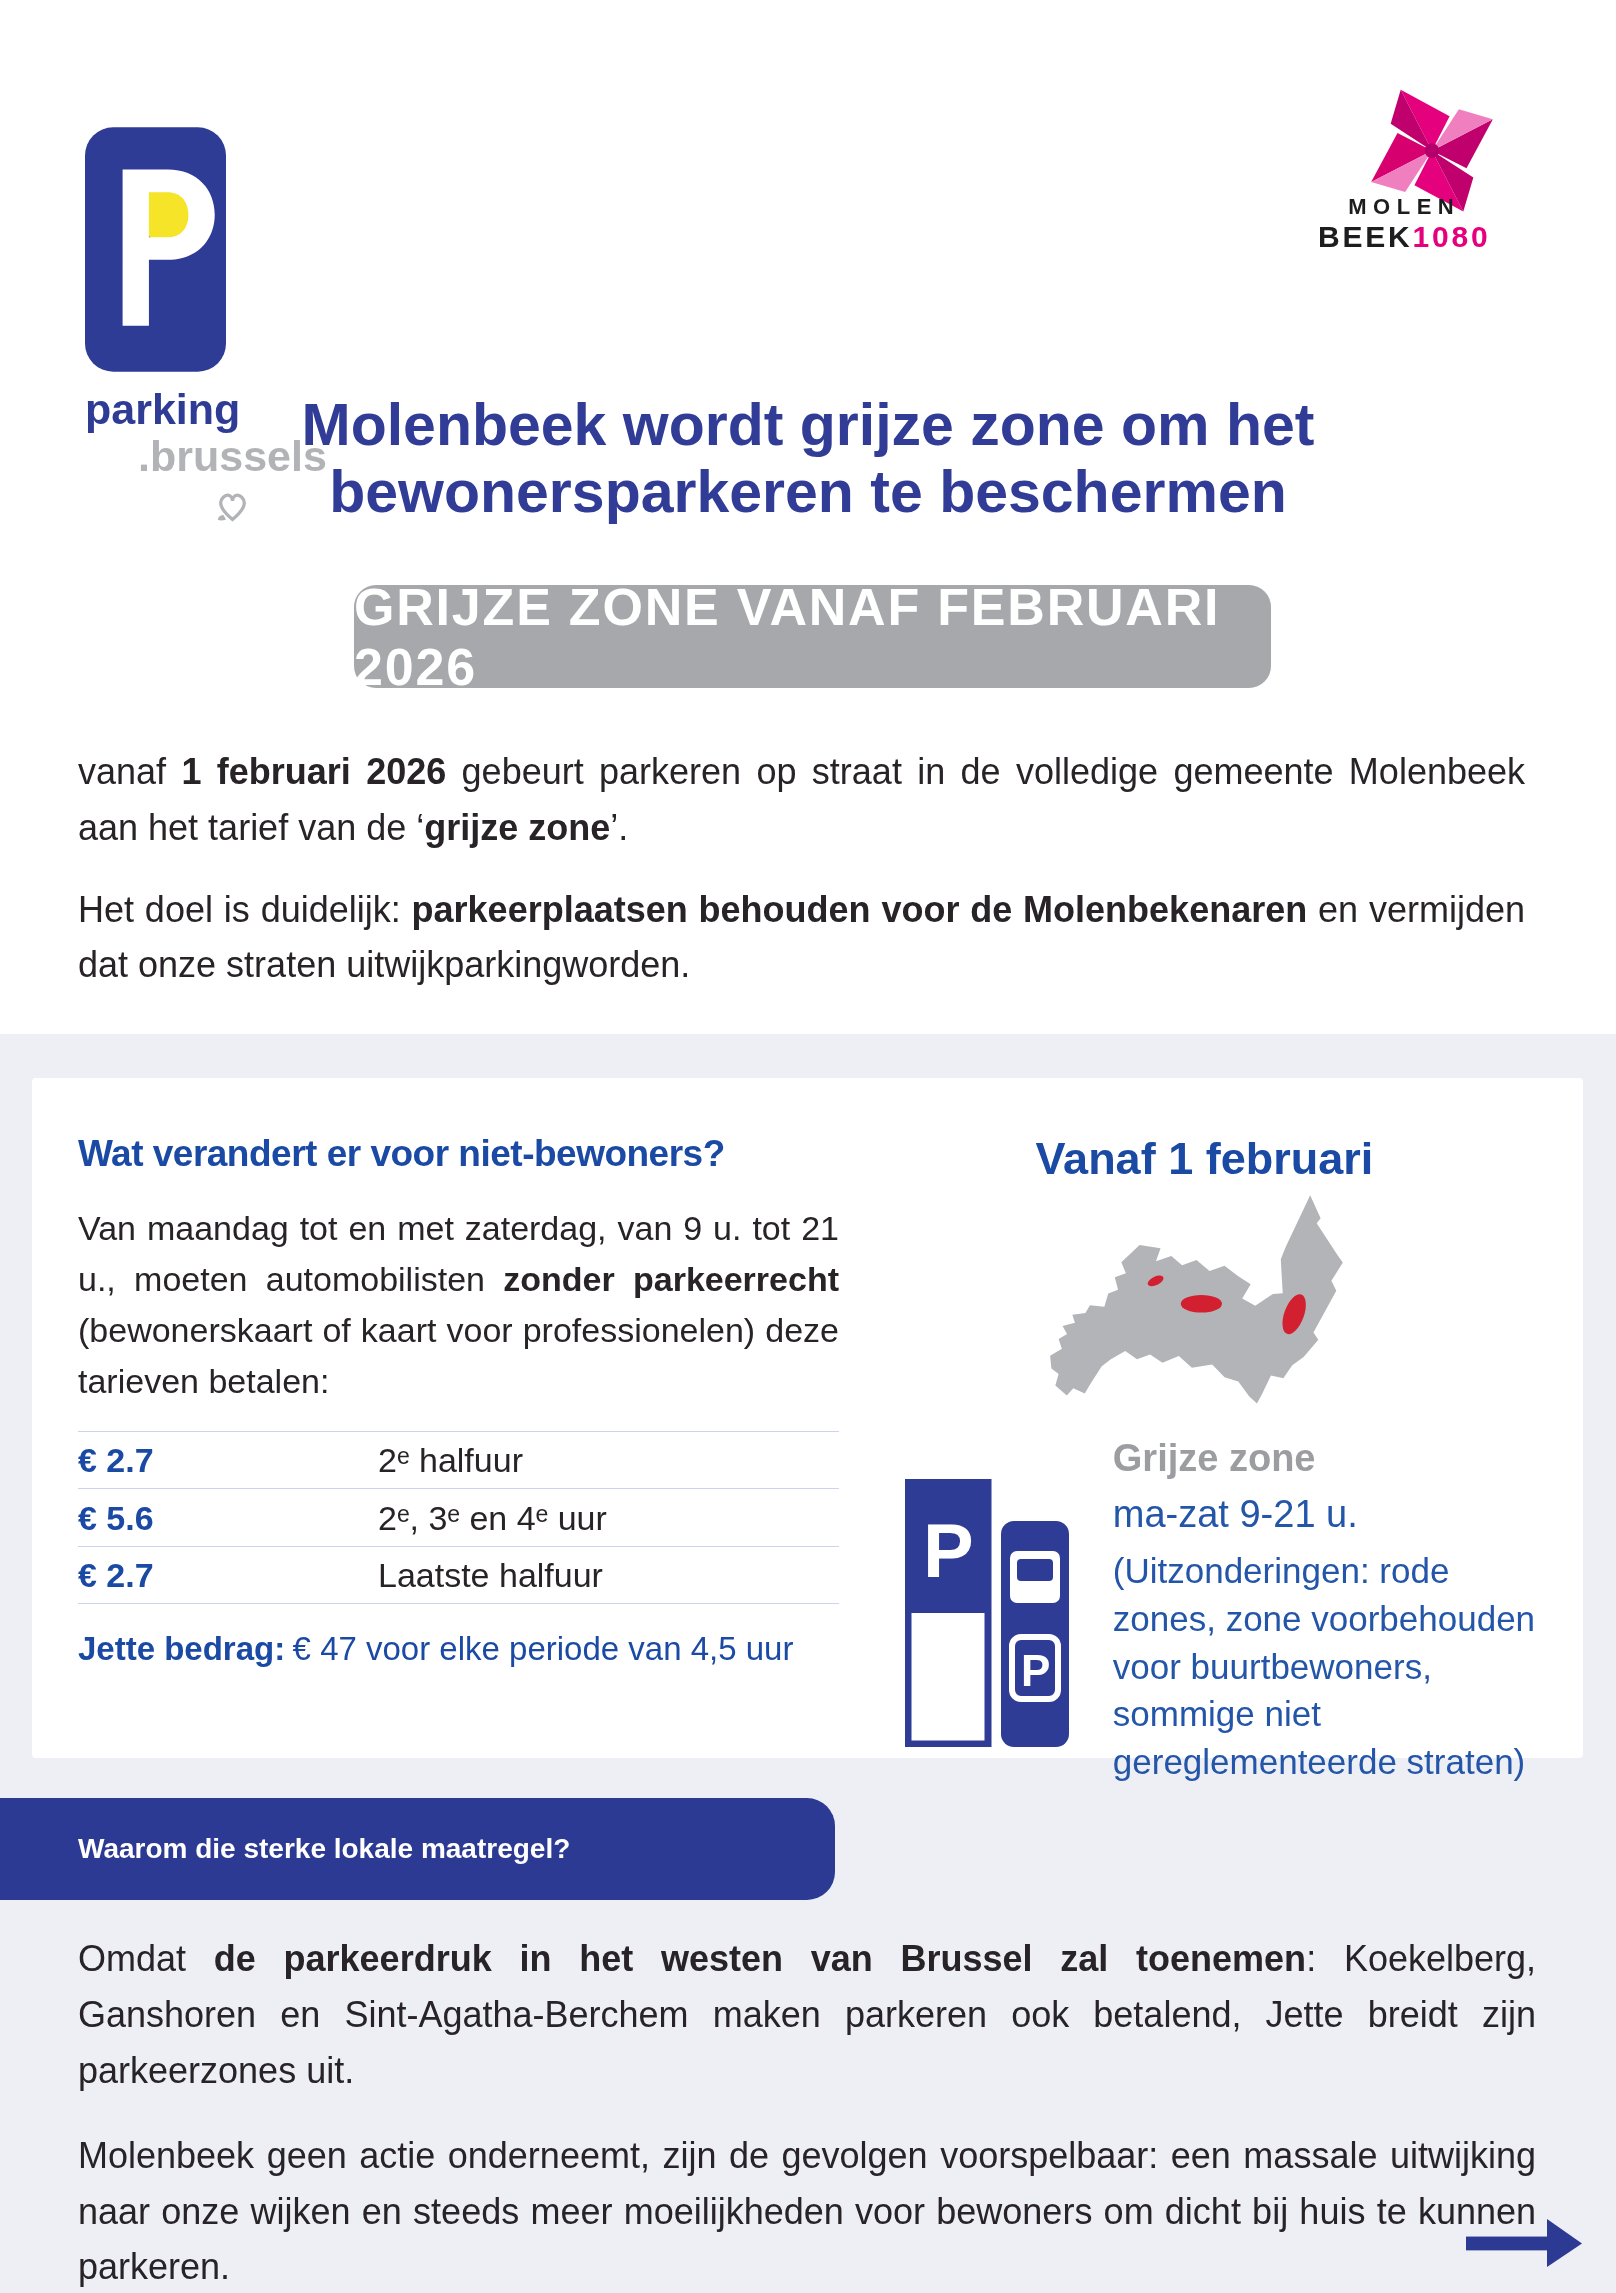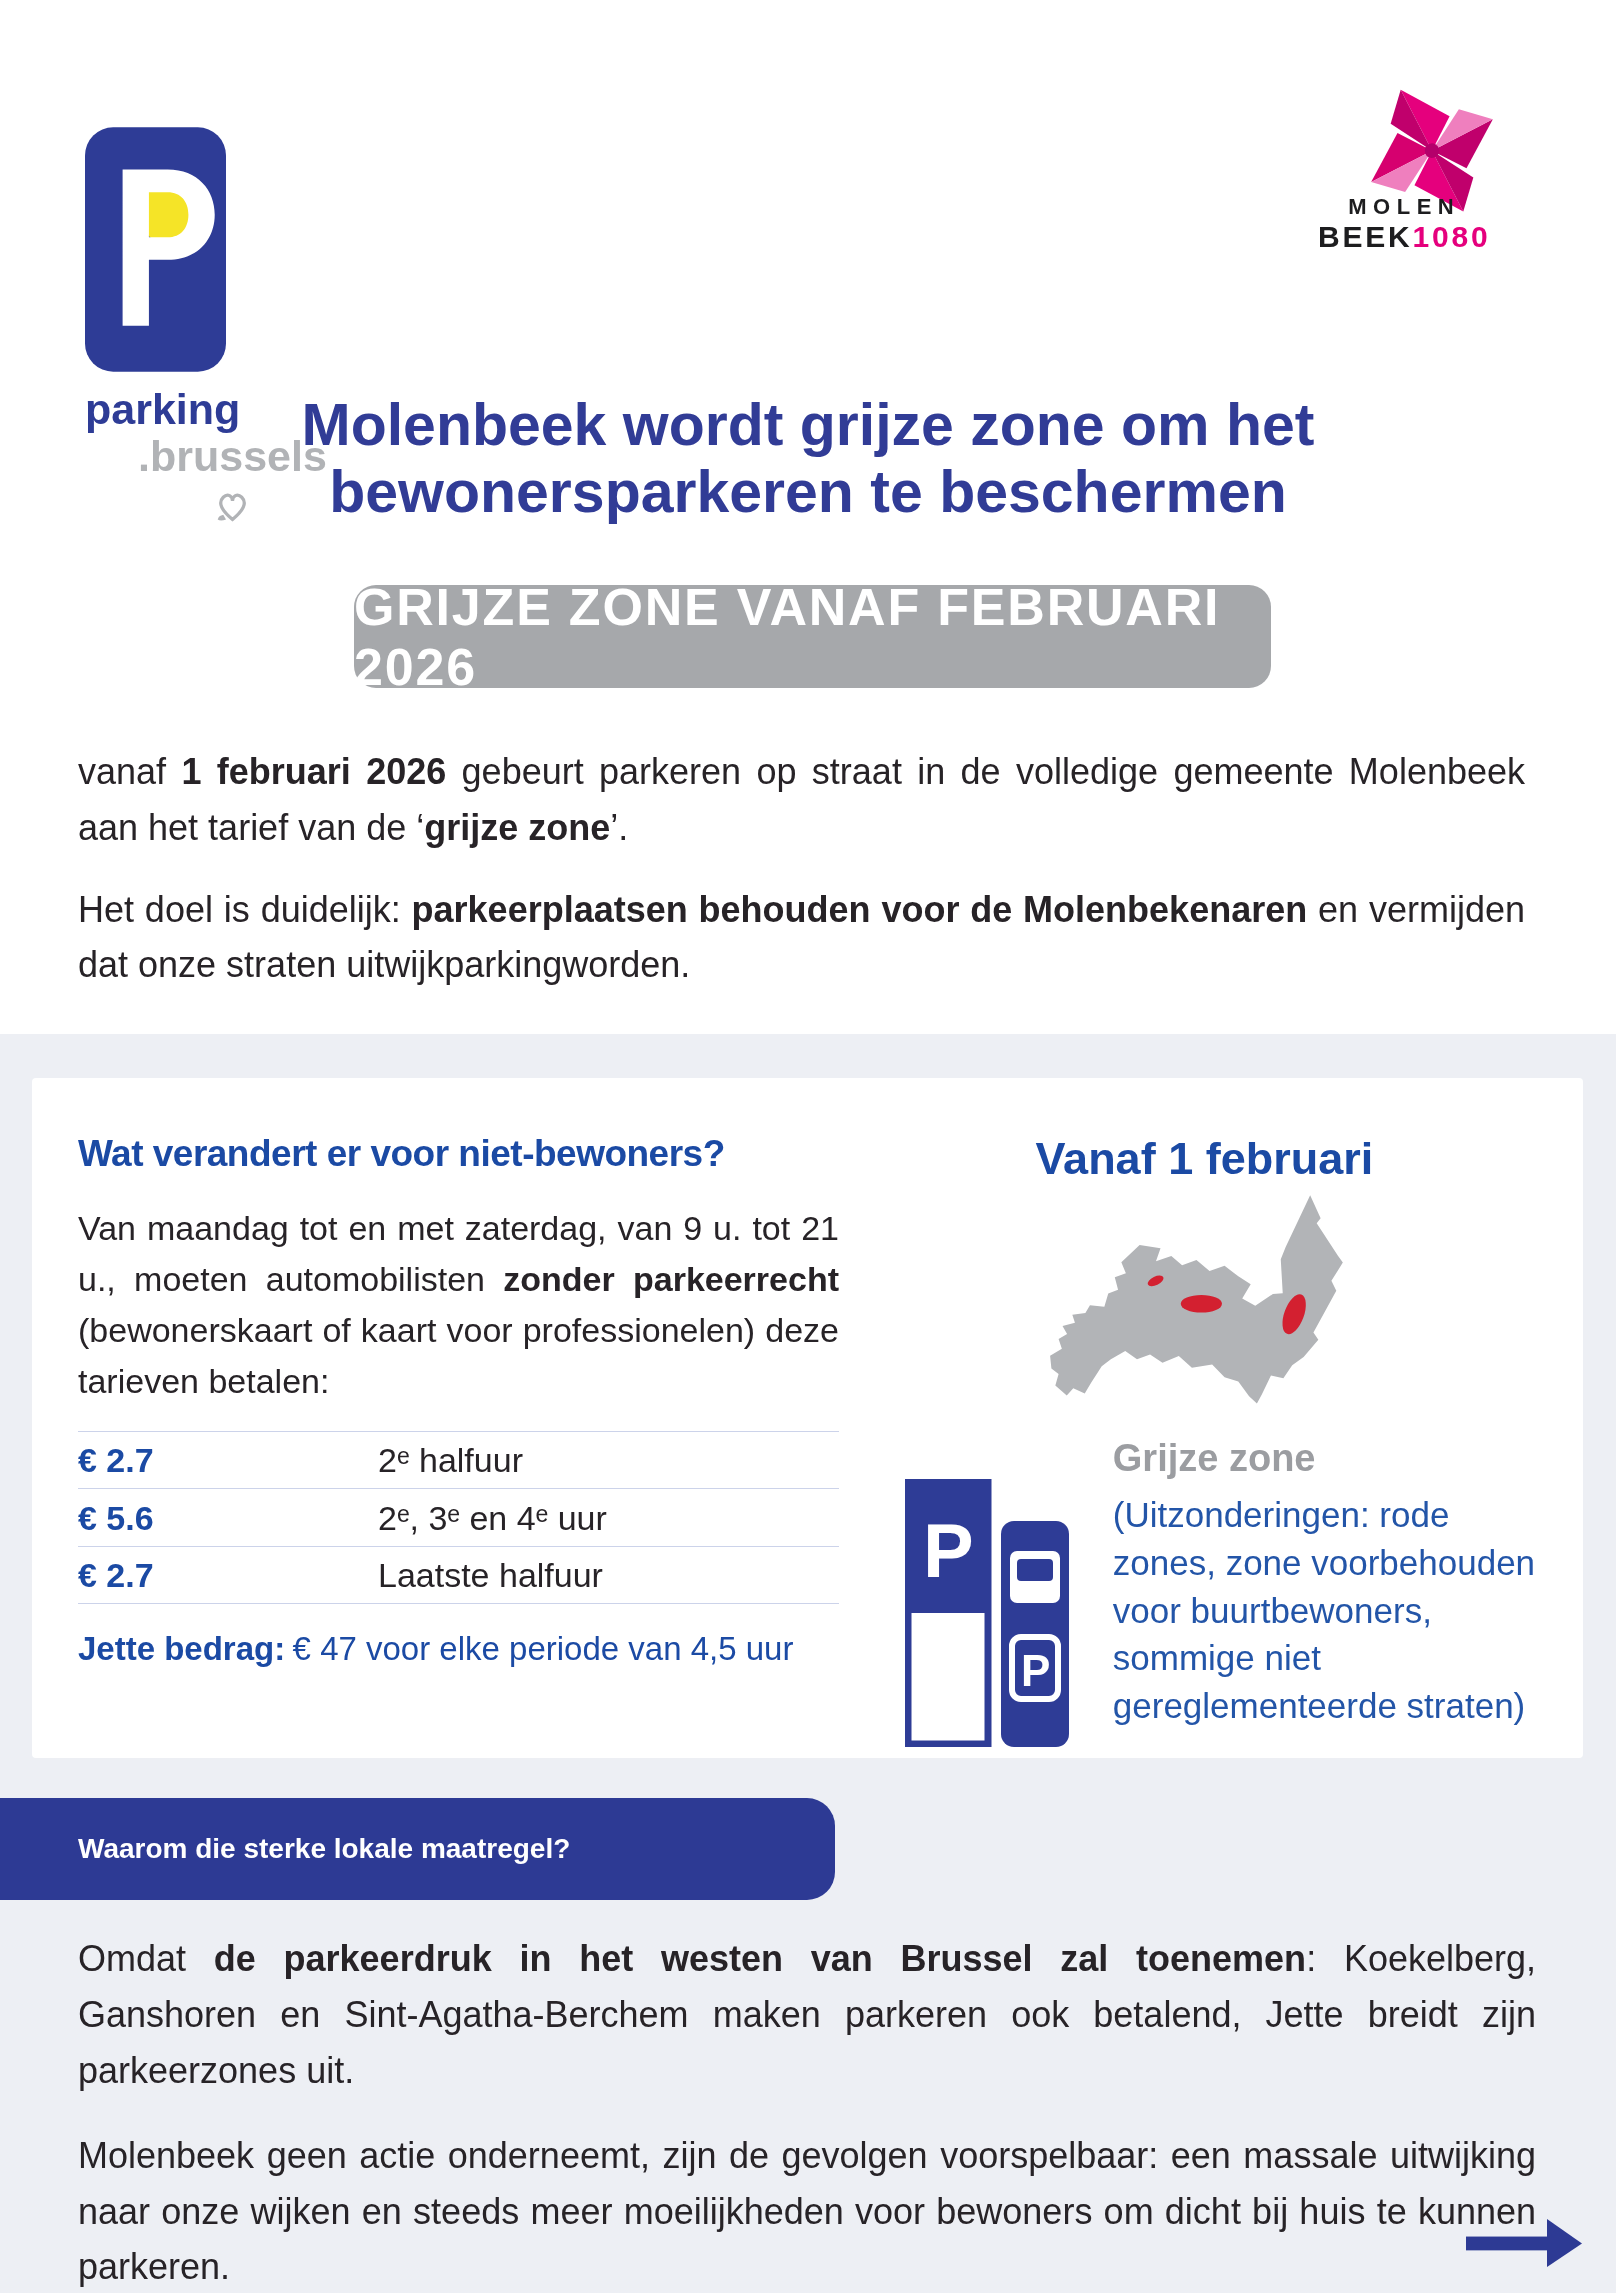--- a/index.html
+++ b/index.html
@@ -166,20 +166,21 @@
           <g>
             <rect x="96" y="42" width="68" height="226" rx="13" fill="#2e3c96"></rect>
             <rect x="105" y="72" width="50" height="52" rx="7" fill="#ffffff"></rect>
             <rect x="112" y="80" width="36" height="22" rx="4" fill="#2e3c96"></rect>
             <rect x="107" y="158" width="46" height="62" rx="9" fill="none" stroke="#ffffff" stroke-width="6"></rect>
             <text x="116" y="207" font-family="Liberation Sans, sans-serif" font-size="44" font-weight="bold" fill="#ffffff">P</text>
           </g>
         </svg>
         <div class="cr-text">
           <div class="gz-label">Grijze zone</div>
+          <div class="hours">ma-zat 9-21 u.</div>
           <div class="exceptions">(Uitzonderingen: rode zones, zone voorbehouden voor buurtbewoners, sommige niet gereglementeerde straten)</div>
         </div>
       </div>
     </div>
   </div>
 
   <div class="banner">Waarom die sterke lokale maatregel?</div>
   <div class="why-body">
     <p><span>Omdat </span><span class="b">de parkeerdruk in het westen van Brussel zal toenemen</span><span>: Koekelberg, Ganshoren en Sint-Agatha-Berchem maken parkeren ook betalend, Jette breidt zijn parkeerzones uit.</span></p>
     <p><span>Molenbeek geen actie onderneemt, zijn de gevolgen voorspelbaar: een massale uitwijking naar onze wijken en steeds meer moeilijkheden voor bewoners om dicht bij huis te kunnen parkeren.</span></p>

